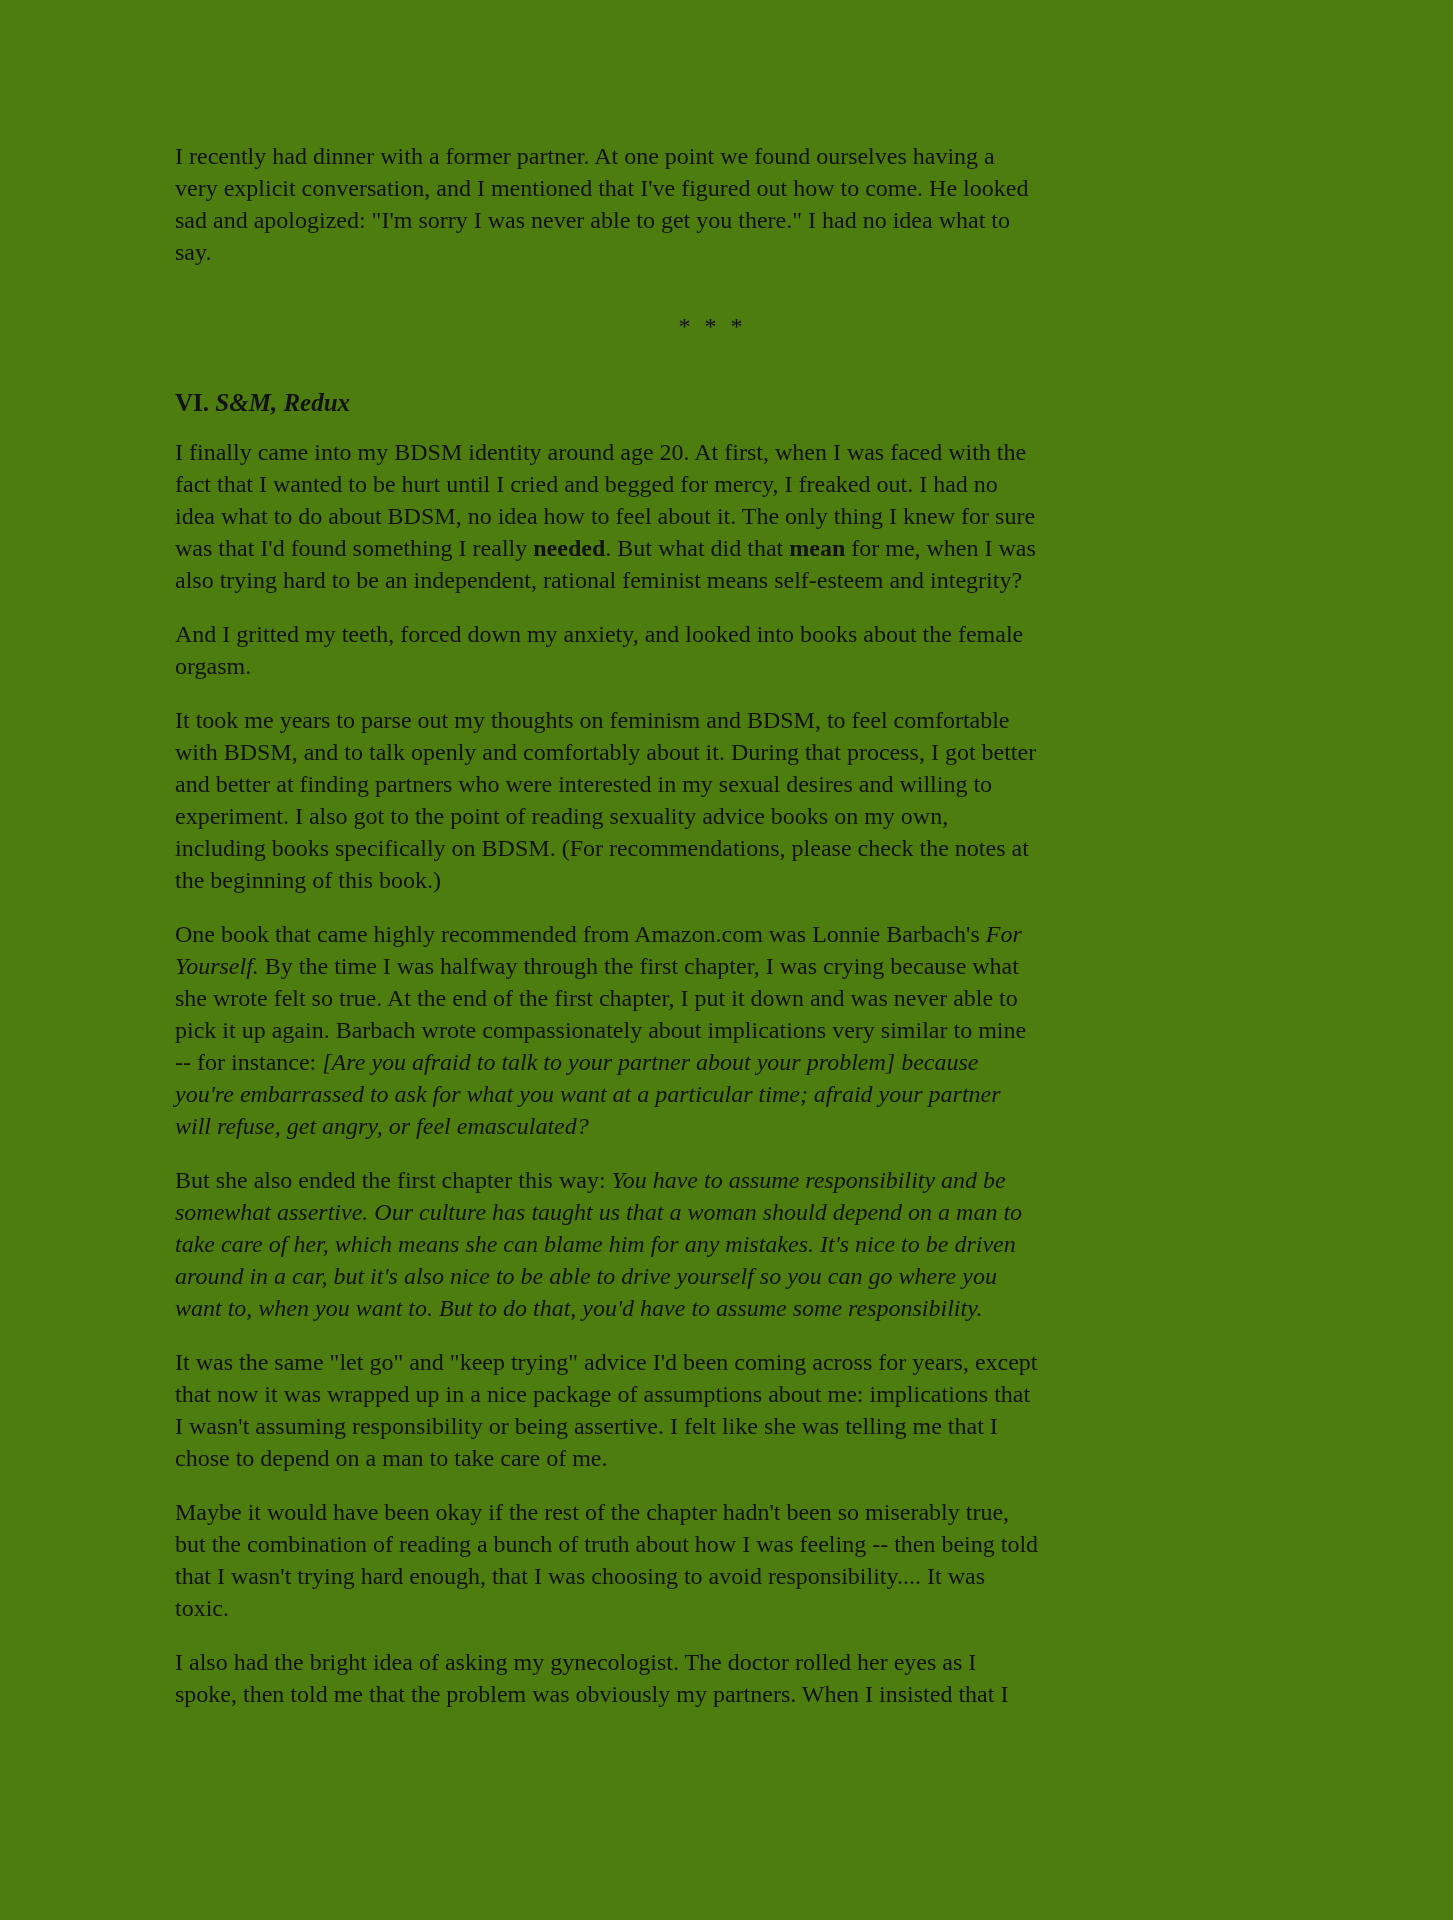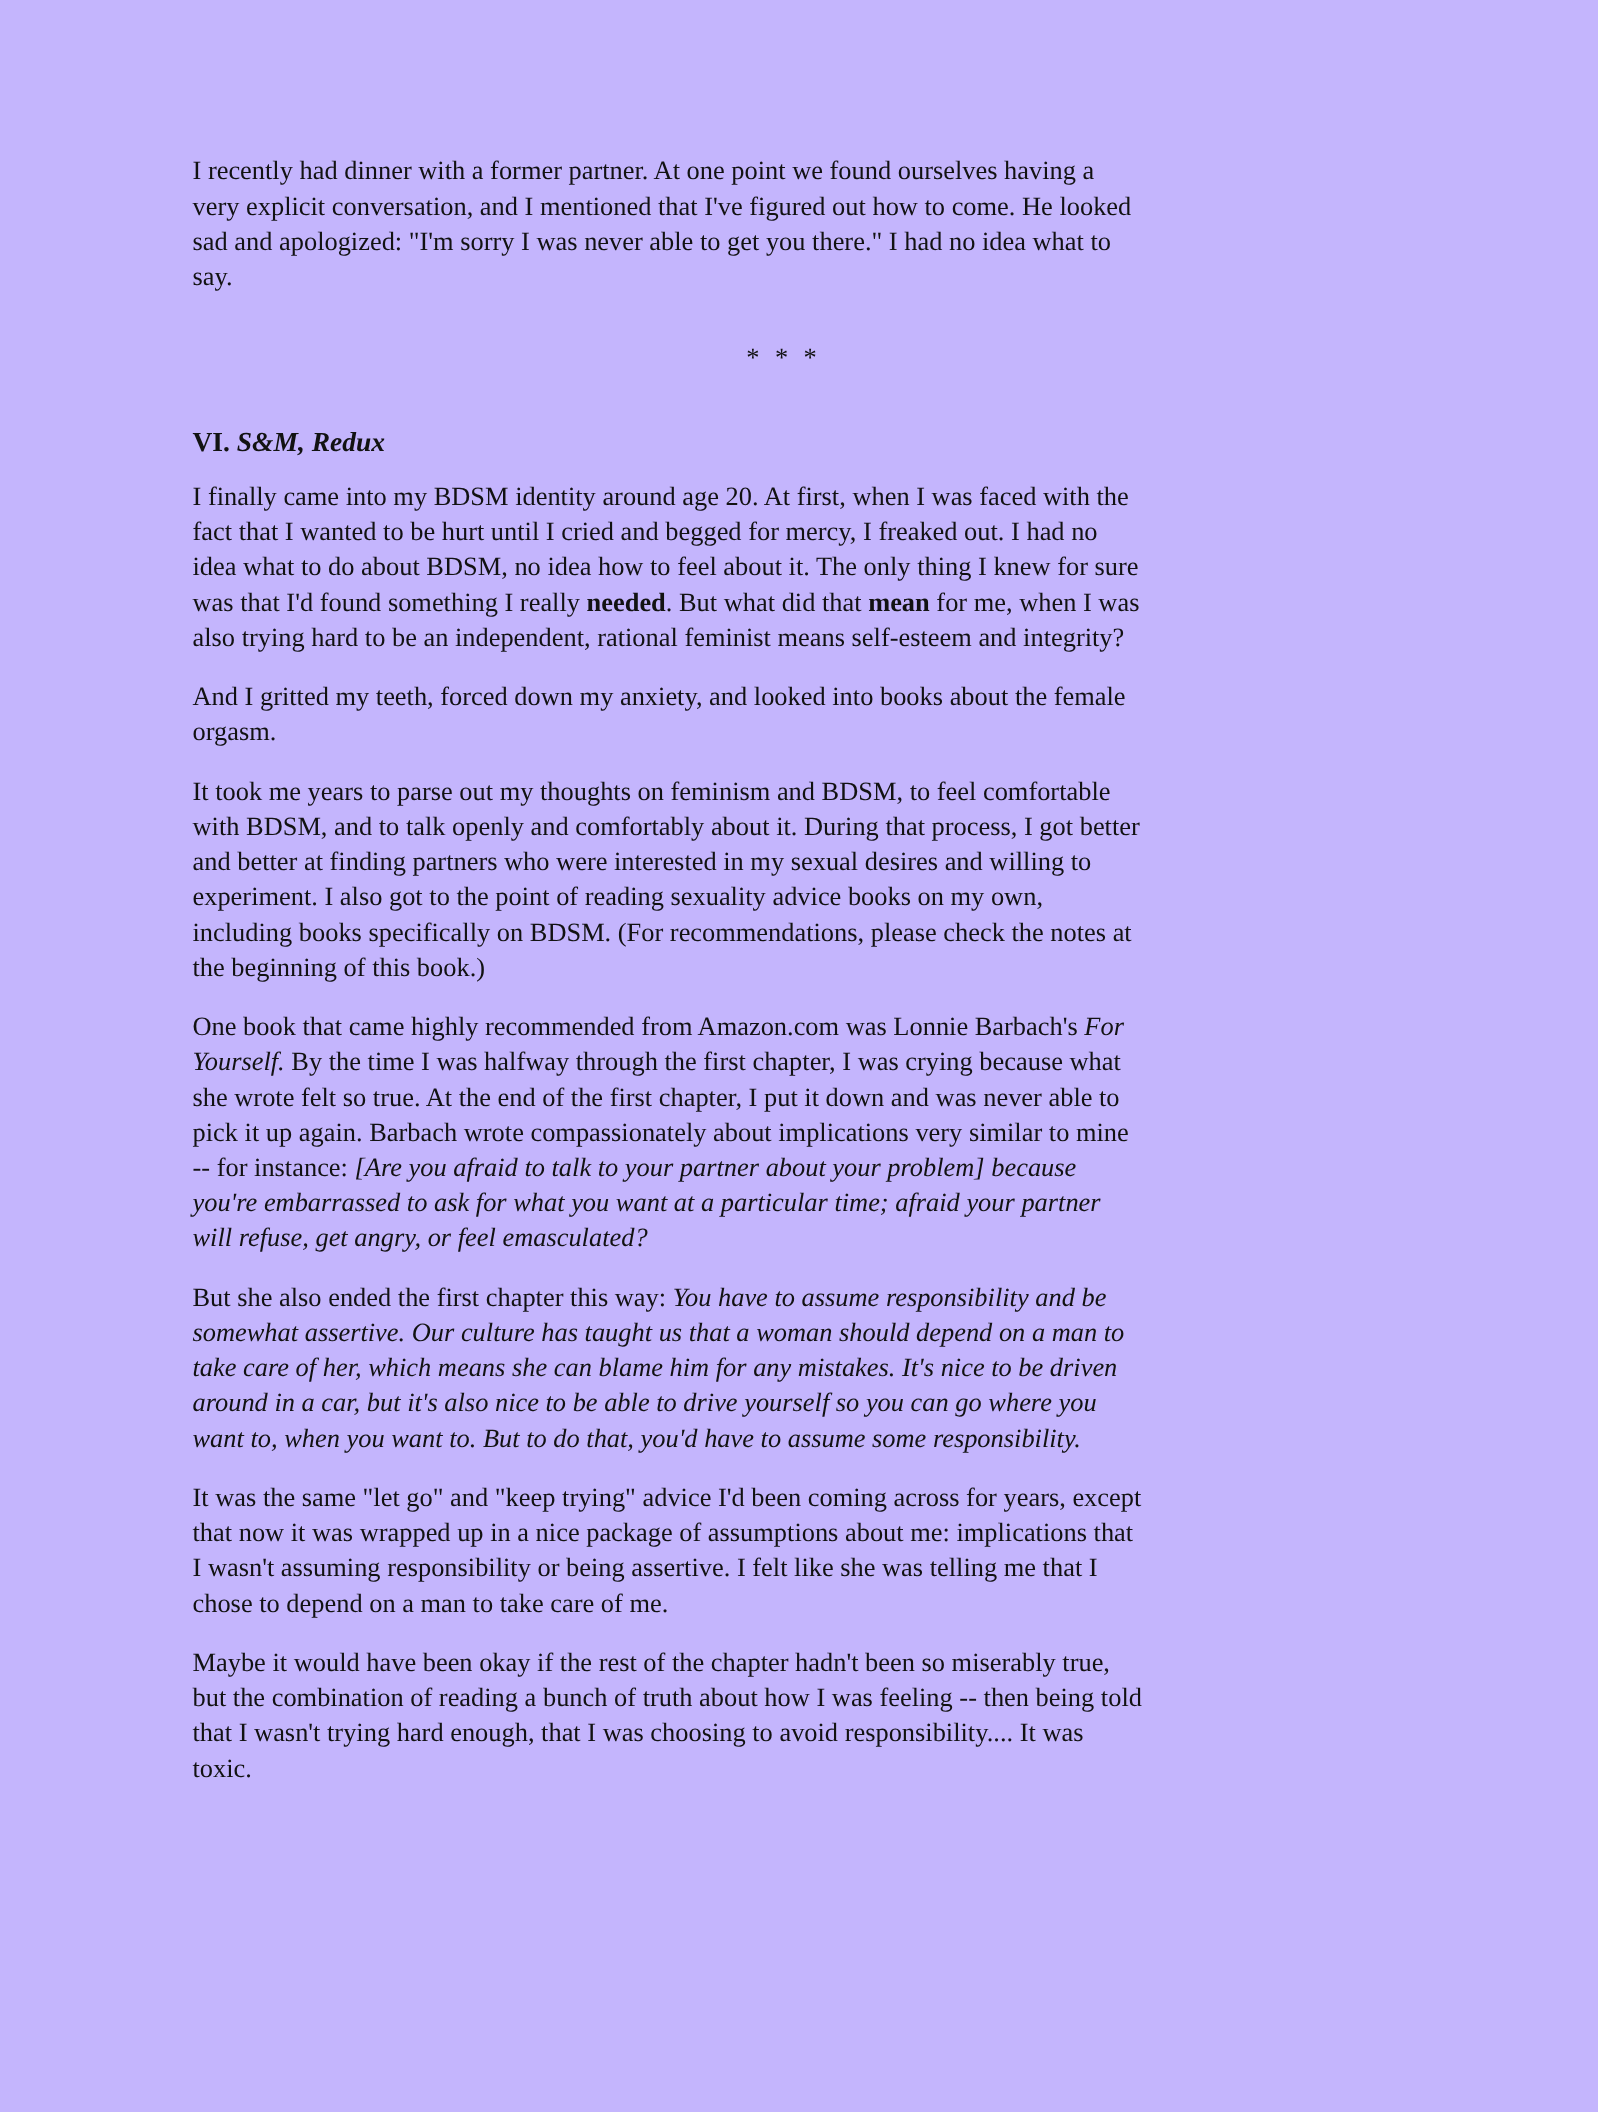--- a/index.html
+++ b/index.html
@@ -4,21 +4,21 @@
 <style>
   html, body {
     margin: 0;
     padding: 0;
     background: #ffffff;
   }
   .page {
     position: relative;
     width: 1453px;
     height: 1920px;
-    background: #c4b5fd;
+    background: #4d7c0f;
     overflow: hidden;
     font-family: "Liberation Serif", "DejaVu Serif", serif;
     color: #121212;
   }
   .doc-body {
     position: absolute;
     top: 140px;
     left: 175px;
     width: 1075px;
     font-size: 24px;
@@ -90,14 +90,16 @@
 around in a car, but it's also nice to be able to drive yourself so you can go where you
 want to, when you want to. But to do that, you'd have to assume some responsibility.</span></p>
       <p class="block paragraph"><span class="seg">It was the same "let go" and "keep trying" advice I'd been coming across for years, except
 that now it was wrapped up in a nice package of assumptions about me: implications that
 I wasn't assuming responsibility or being assertive. I felt like she was telling me that I
 chose to depend on a man to take care of me.</span></p>
       <p class="block paragraph"><span class="seg">Maybe it would have been okay if the rest of the chapter hadn't been so miserably true,
 but the combination of reading a bunch of truth about how I was feeling -- then being told
 that I wasn't trying hard enough, that I was choosing to avoid responsibility.... It was
 toxic.</span></p>
+      <p class="block paragraph"><span class="seg">I also had the bright idea of asking my gynecologist. The doctor rolled her eyes as I
+spoke, then told me that the problem was obviously my partners. When I insisted that I</span></p>
     </div>
 </div>
 
 </body></html>

